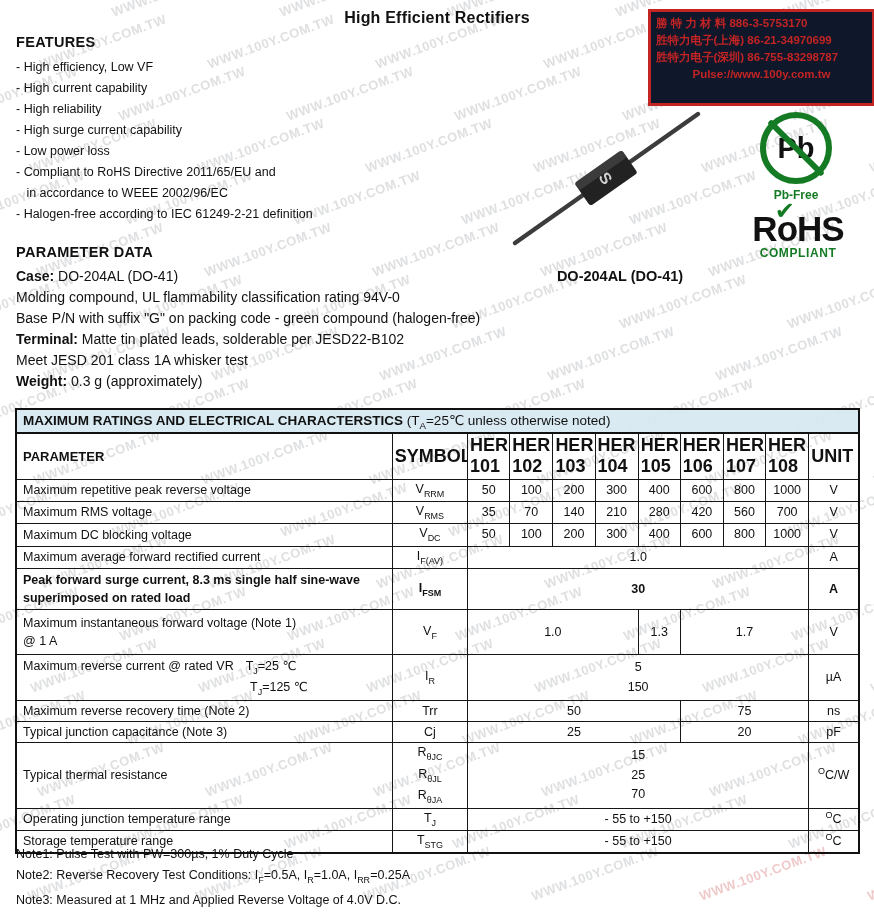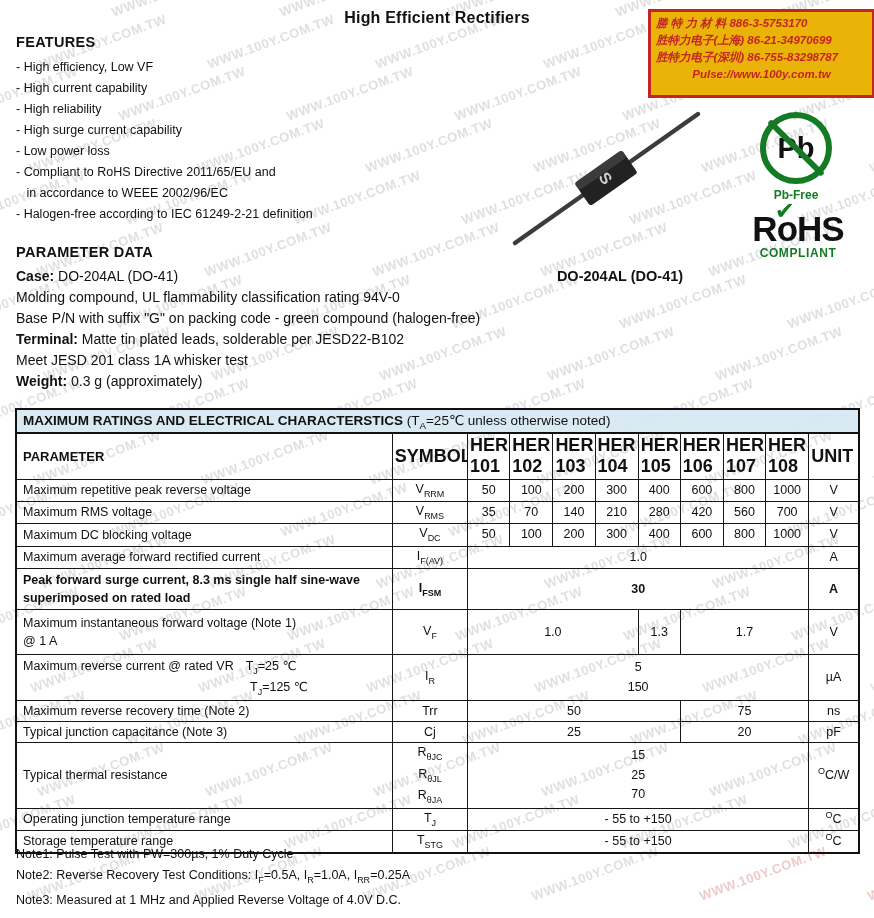--- a/index.html
+++ b/index.html
@@ -5,22 +5,22 @@
   html,body{margin:0;padding:0;}
   body{width:874px;height:918px;position:relative;overflow:hidden;background:#fff;
        font-family:"Liberation Sans","DejaVu Sans",sans-serif;color:#111;}
   #wm-layer{position:absolute;inset:0;z-index:1;pointer-events:none;}
   .wm{position:absolute;font-weight:bold;font-size:13px;letter-spacing:.5px;white-space:nowrap;
       transform:rotate(-20deg);color:rgba(128,133,139,.26);}
   .wm-red{color:rgba(208,98,98,.34);}
   .content{position:absolute;inset:0;z-index:2;}
   .page-title{position:absolute;left:0;top:9px;width:874px;text-align:center;
       font-size:16px;font-weight:bold;letter-spacing:.2px;}
-  .contact-box{position:absolute;left:648px;top:9px;width:211px;background:#eab308;
-      border:3px solid var(--red);padding:3px 5px 12px 5px;font-style:italic;}
+  .contact-box{position:absolute;left:648px;top:9px;width:211px;background:#0f172a;
+      border:3px solid var(--red);padding:3px 5px 20px 5px;}
   .contact-line{color:var(--red);font-weight:bold;font-size:11.5px;line-height:17px;white-space:nowrap;}
   .contact-line:last-child{text-align:center;}
   .sec-head{position:absolute;font-size:14.5px;font-weight:bold;letter-spacing:.3px;}
   .feat-list{position:absolute;left:16px;top:57px;margin:0;padding:0;list-style:none;
       font-size:12.5px;line-height:21px;}
   .feat-list li{white-space:pre-line;}
   .mech-lines{position:absolute;left:16px;top:266px;font-size:14px;line-height:21px;}
   .mech-lines b{font-weight:bold;}
   .pkg-label{position:absolute;left:480px;top:268px;width:280px;text-align:center;
       font-size:14.5px;font-weight:bold;}

